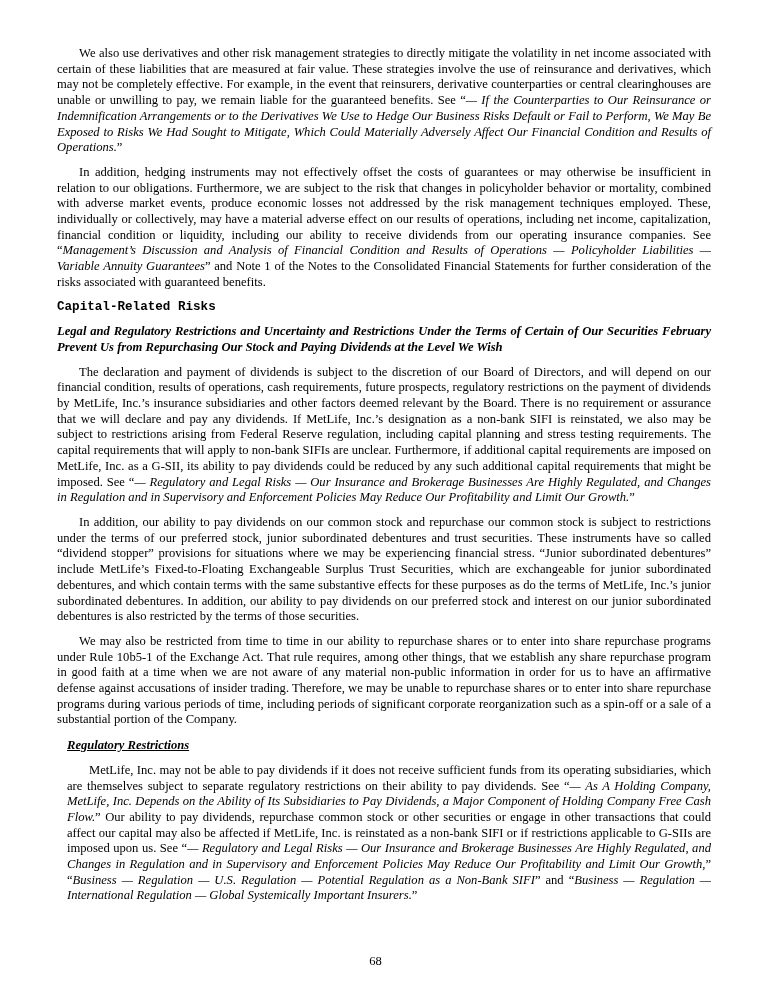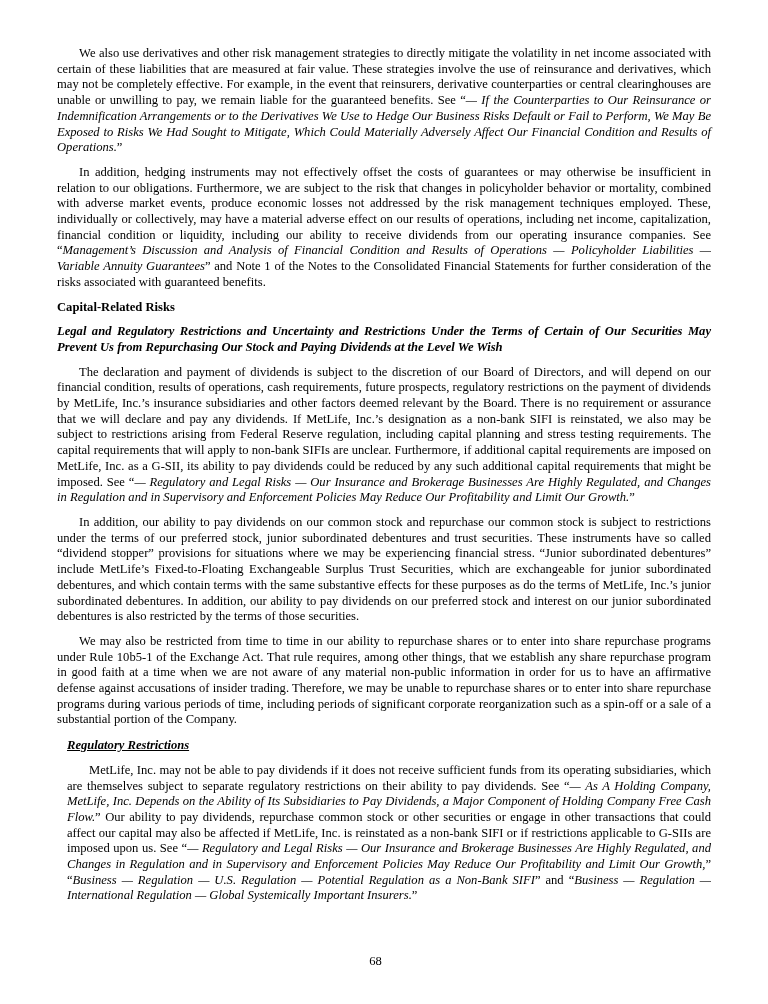--- a/index.html
+++ b/index.html
@@ -22,20 +22,21 @@
     overflow: hidden;
   }
   .page p {
     margin: 0 0 9px 0;
     text-align: justify;
     text-indent: 22px;
   }
   .h-bold {
     font-weight: bold;
     margin: 4px 0 9px 0;
+    font-family: Liberation Mono, monospace;
   }
   .h-bold-italic {
     font-weight: bold;
     font-style: italic;
     margin: 2px 0 9px 0;
     text-align: justify;
   }
   .xref {
     font-style: italic;
   }
@@ -62,21 +63,21 @@
 <body>
 
 <div class="page">
 
   <p><span>We also use derivatives and other risk management strategies to directly mitigate the volatility in net income associated with certain of these liabilities that are measured at fair value. These strategies involve the use of reinsurance and derivatives, which may not be completely effective. For example, in the event that reinsurers, derivative counterparties or central clearinghouses are unable or unwilling to pay, we remain liable for the guaranteed benefits. See “</span><span class="xref">— If the Counterparties to Our Reinsurance or Indemnification Arrangements or to the Derivatives We Use to Hedge Our Business Risks Default or Fail to Perform, We May Be Exposed to Risks We Had Sought to Mitigate, Which Could Materially Adversely Affect Our Financial Condition and Results of Operations.</span><span>”</span></p>
 
   <p><span>In addition, hedging instruments may not effectively offset the costs of guarantees or may otherwise be insufficient in relation to our obligations. Furthermore, we are subject to the risk that changes in policyholder behavior or mortality, combined with adverse market events, produce economic losses not addressed by the risk management techniques employed. These, individually or collectively, may have a material adverse effect on our results of operations, including net income, capitalization, financial condition or liquidity, including our ability to receive dividends from our operating insurance companies. See “</span><span class="xref">Management’s Discussion and Analysis of Financial Condition and Results of Operations — Policyholder Liabilities — Variable Annuity Guarantees</span><span>” and Note 1 of the Notes to the Consolidated Financial Statements for further consideration of the risks associated with guaranteed benefits.</span></p>
 
   <div class="h-bold">Capital-Related Risks</div>
 
-  <div class="h-bold-italic">Legal and Regulatory Restrictions and Uncertainty and Restrictions Under the Terms of Certain of Our Securities May Prevent Us from Repurchasing Our Stock and Paying Dividends at the Level We Wish</div>
+  <div class="h-bold-italic">Legal and Regulatory Restrictions and Uncertainty and Restrictions Under the Terms of Certain of Our Securities February Prevent Us from Repurchasing Our Stock and Paying Dividends at the Level We Wish</div>
 
   <p><span>The declaration and payment of dividends is subject to the discretion of our Board of Directors, and will depend on our financial condition, results of operations, cash requirements, future prospects, regulatory restrictions on the payment of dividends by MetLife, Inc.’s insurance subsidiaries and other factors deemed relevant by the Board. There is no requirement or assurance that we will declare and pay any dividends. If MetLife, Inc.’s designation as a non-bank SIFI is reinstated, we also may be subject to restrictions arising from Federal Reserve regulation, including capital planning and stress testing requirements. The capital requirements that will apply to non-bank SIFIs are unclear. Furthermore, if additional capital requirements are imposed on MetLife, Inc. as a G-SII, its ability to pay dividends could be reduced by any such additional capital requirements that might be imposed. See “</span><span class="xref">— Regulatory and Legal Risks — Our Insurance and Brokerage Businesses Are Highly Regulated, and Changes in Regulation and in Supervisory and Enforcement Policies May Reduce Our Profitability and Limit Our Growth.</span><span>”</span></p>
 
   <p><span>In addition, our ability to pay dividends on our common stock and repurchase our common stock is subject to restrictions under the terms of our preferred stock, junior subordinated debentures and trust securities. These instruments have so called “dividend stopper” provisions for situations where we may be experiencing financial stress. “Junior subordinated debentures” include MetLife’s Fixed-to-Floating Exchangeable Surplus Trust Securities, which are exchangeable for junior subordinated debentures, and which contain terms with the same substantive effects for these purposes as do the terms of MetLife, Inc.’s junior subordinated debentures. In addition, our ability to pay dividends on our preferred stock and interest on our junior subordinated debentures is also restricted by the terms of those securities.</span></p>
 
   <p><span>We may also be restricted from time to time in our ability to repurchase shares or to enter into share repurchase programs under Rule 10b5-1 of the Exchange Act. That rule requires, among other things, that we establish any share repurchase program in good faith at a time when we are not aware of any material non-public information in order for us to have an affirmative defense against accusations of insider trading. Therefore, we may be unable to repurchase shares or to enter into share repurchase programs during various periods of time, including periods of significant corporate reorganization such as a spin-off or a sale of a substantial portion of the Company.</span></p>
 
   <div class="reg-section">
     <div class="reg-heading">Regulatory Restrictions</div>
 

